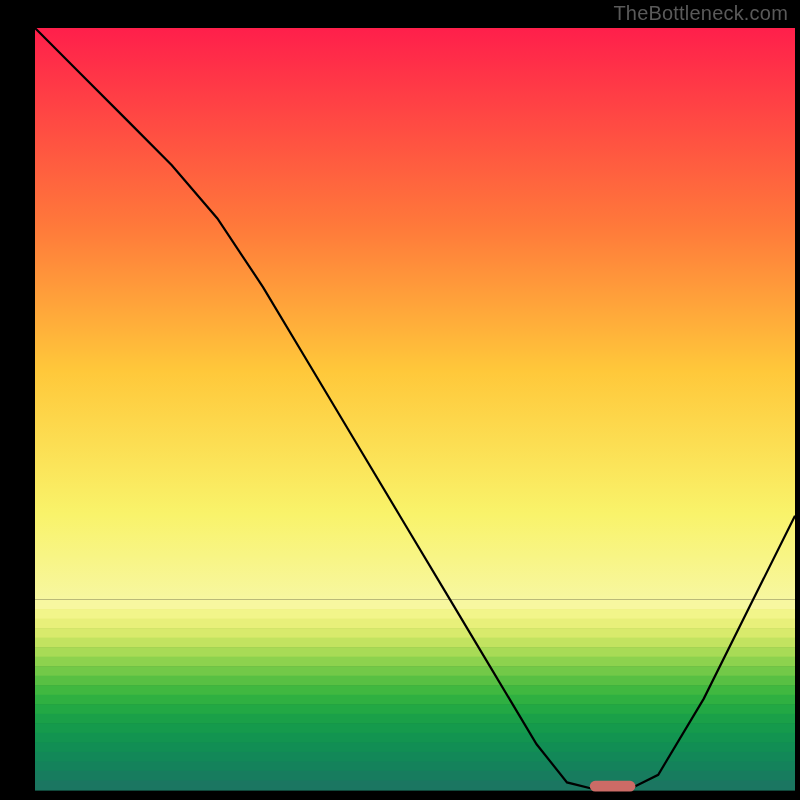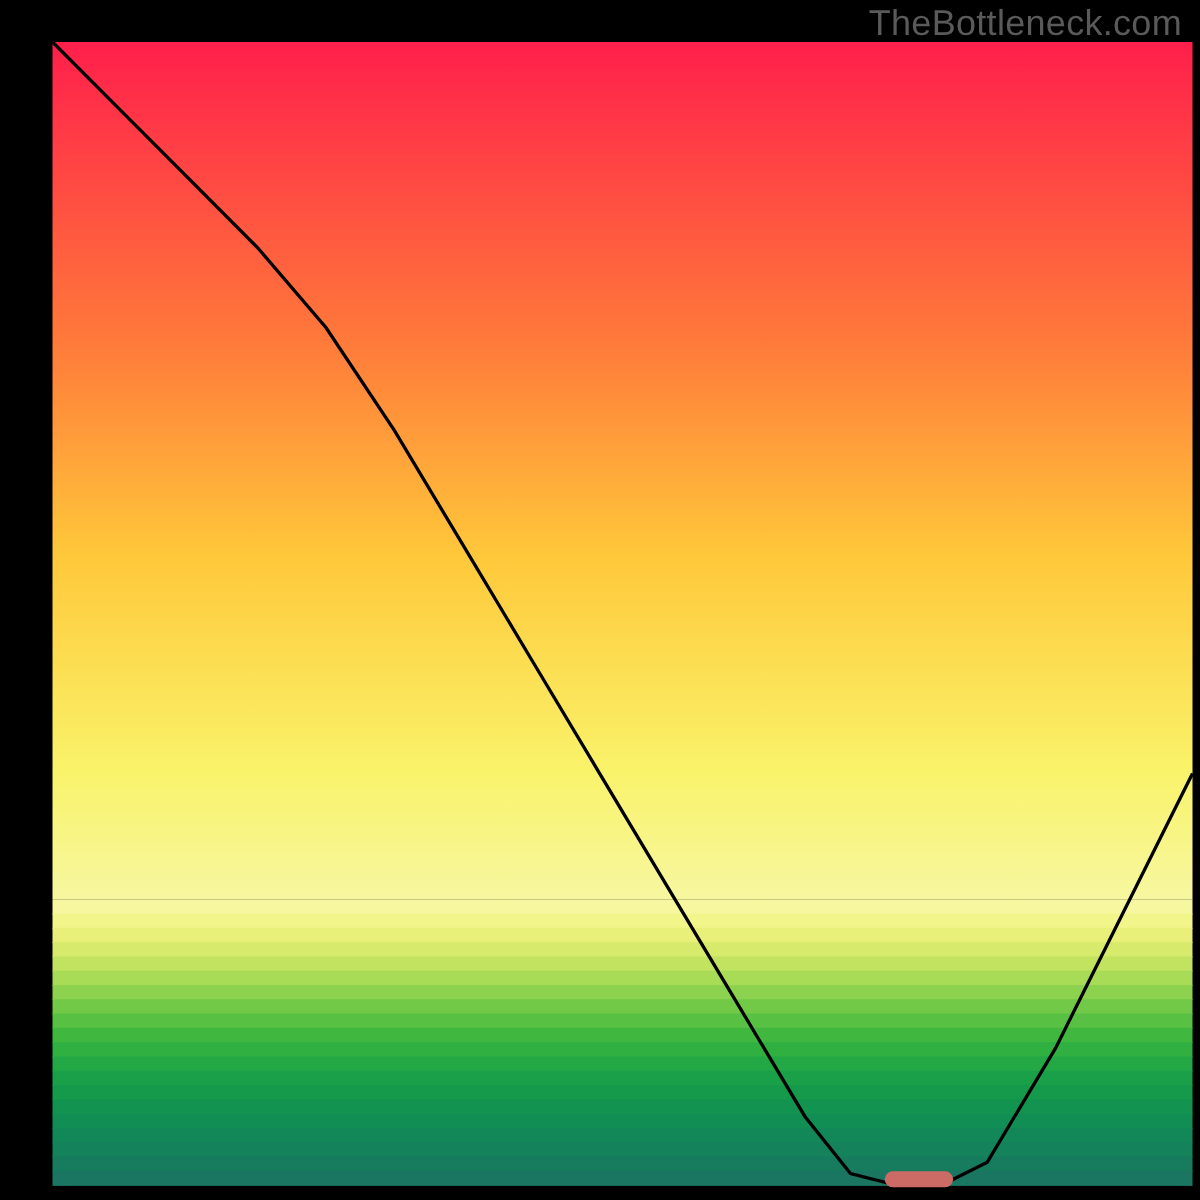--- a/index.html
+++ b/index.html
@@ -14,21 +14,21 @@
   .container {
     position: relative;
     width: 800px;
     height: 800px;
   }
   .watermark {
     position: absolute;
     top: 2px;
     right: 12px;
     color: #5a5a5a;
-    font-size: 24px;
+    font-size: 20px;
     font-weight: 500;
     letter-spacing: 0.2px;
     z-index: 10;
   }
   svg.plot {
     position: absolute;
     top: 0;
     left: 0;
   }
 </style>

